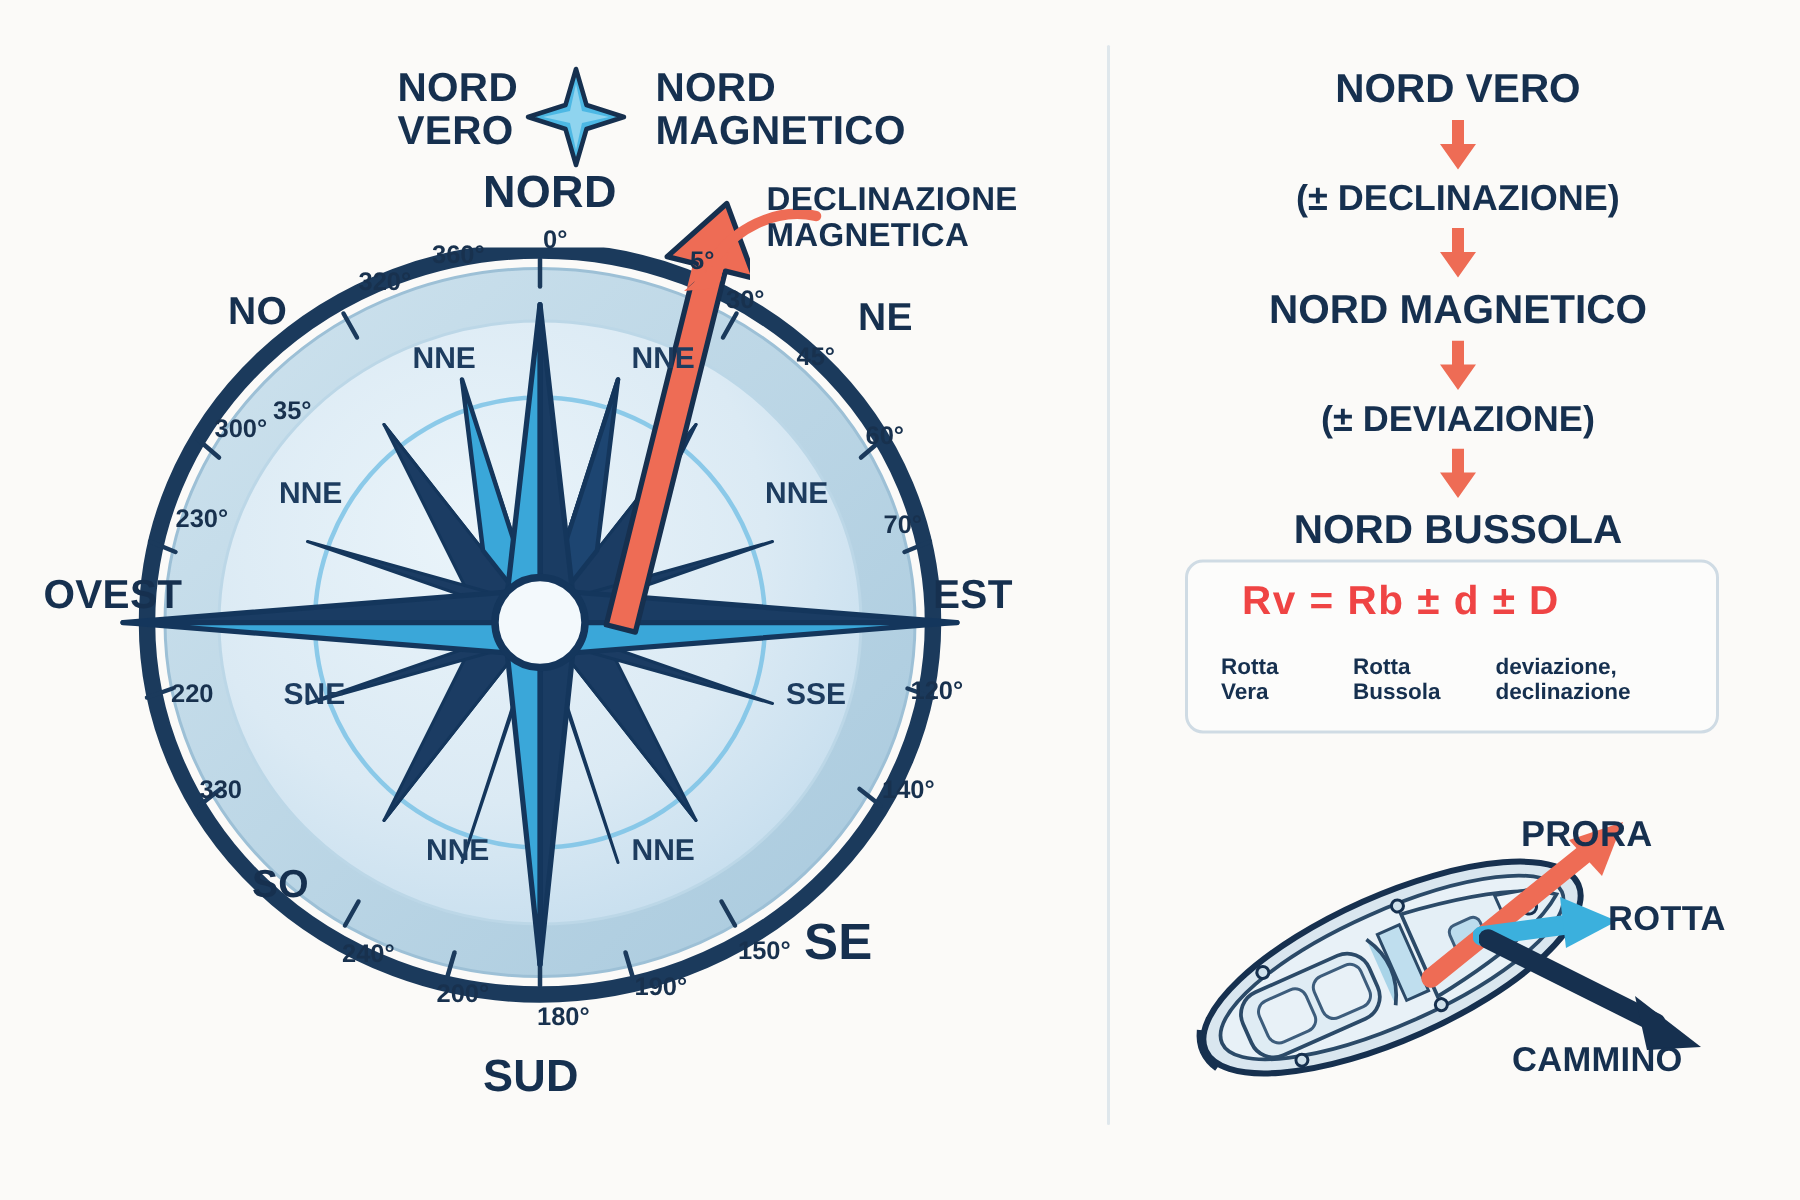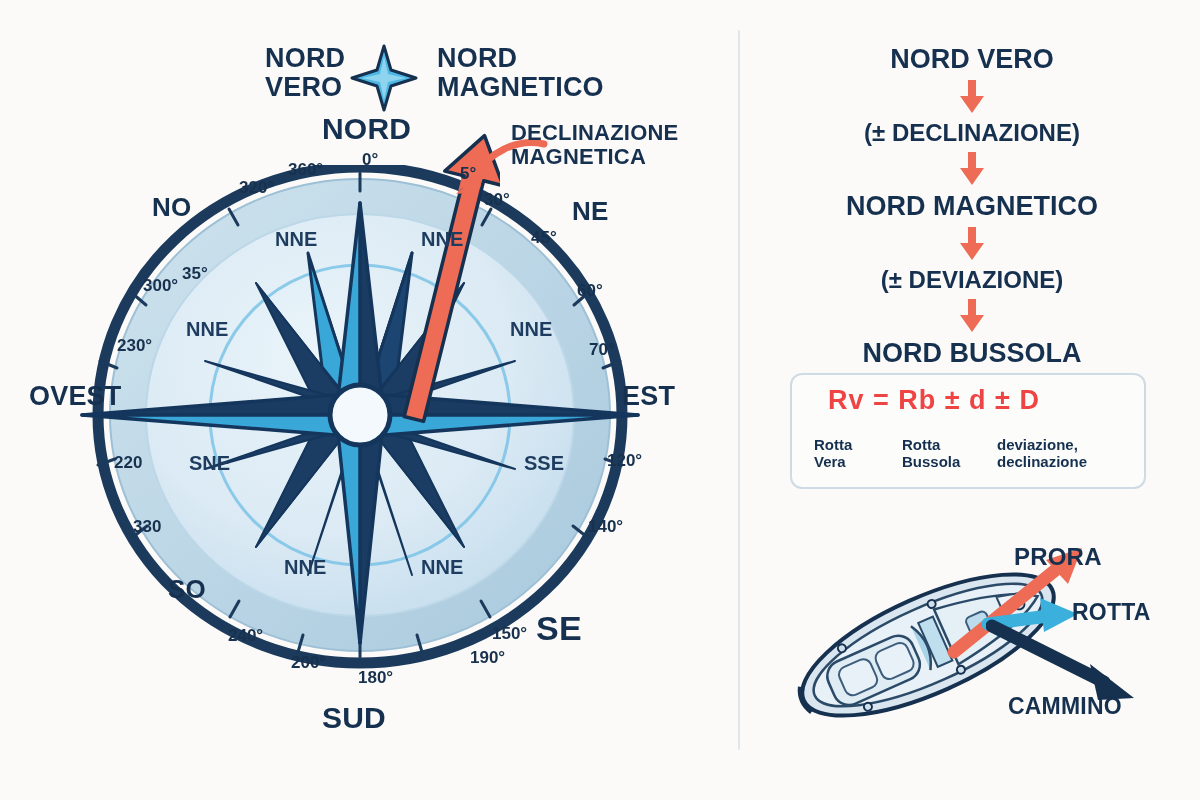--- a/index.html
+++ b/index.html
@@ -62,21 +62,21 @@
   #deg-60{left:577px;top:281px;}
   #deg-230{left:117px;top:336px;}
   #deg-70{left:589px;top:340px;}
   #deg-220{left:114px;top:453px;}
   #deg-120{left:607px;top:451px;}
   #deg-210{left:133px;top:517px;}
   #deg-140{left:588px;top:517px;}
   #deg-240{left:228px;top:626px;}
   #deg-150{left:492px;top:624px;}
   #deg-200{left:291px;top:653px;}
-  #deg-190{left:423px;top:648px;margin-left:47px;}
+  #deg-190{left:423px;top:648px;}
   #deg-180{left:358px;top:668px;}
 
   
   .inter{
     font-size:20px;font-weight:bold;color:#1d3c5f;white-space:nowrap;text-align:center;
   }
   #inter-nne-1{left:275px;top:228px;}
   #inter-nne-2{left:421px;top:228px;}
   #inter-nne-3{left:186px;top:318px;}
   #inter-nne-4{left:510px;top:318px;}

